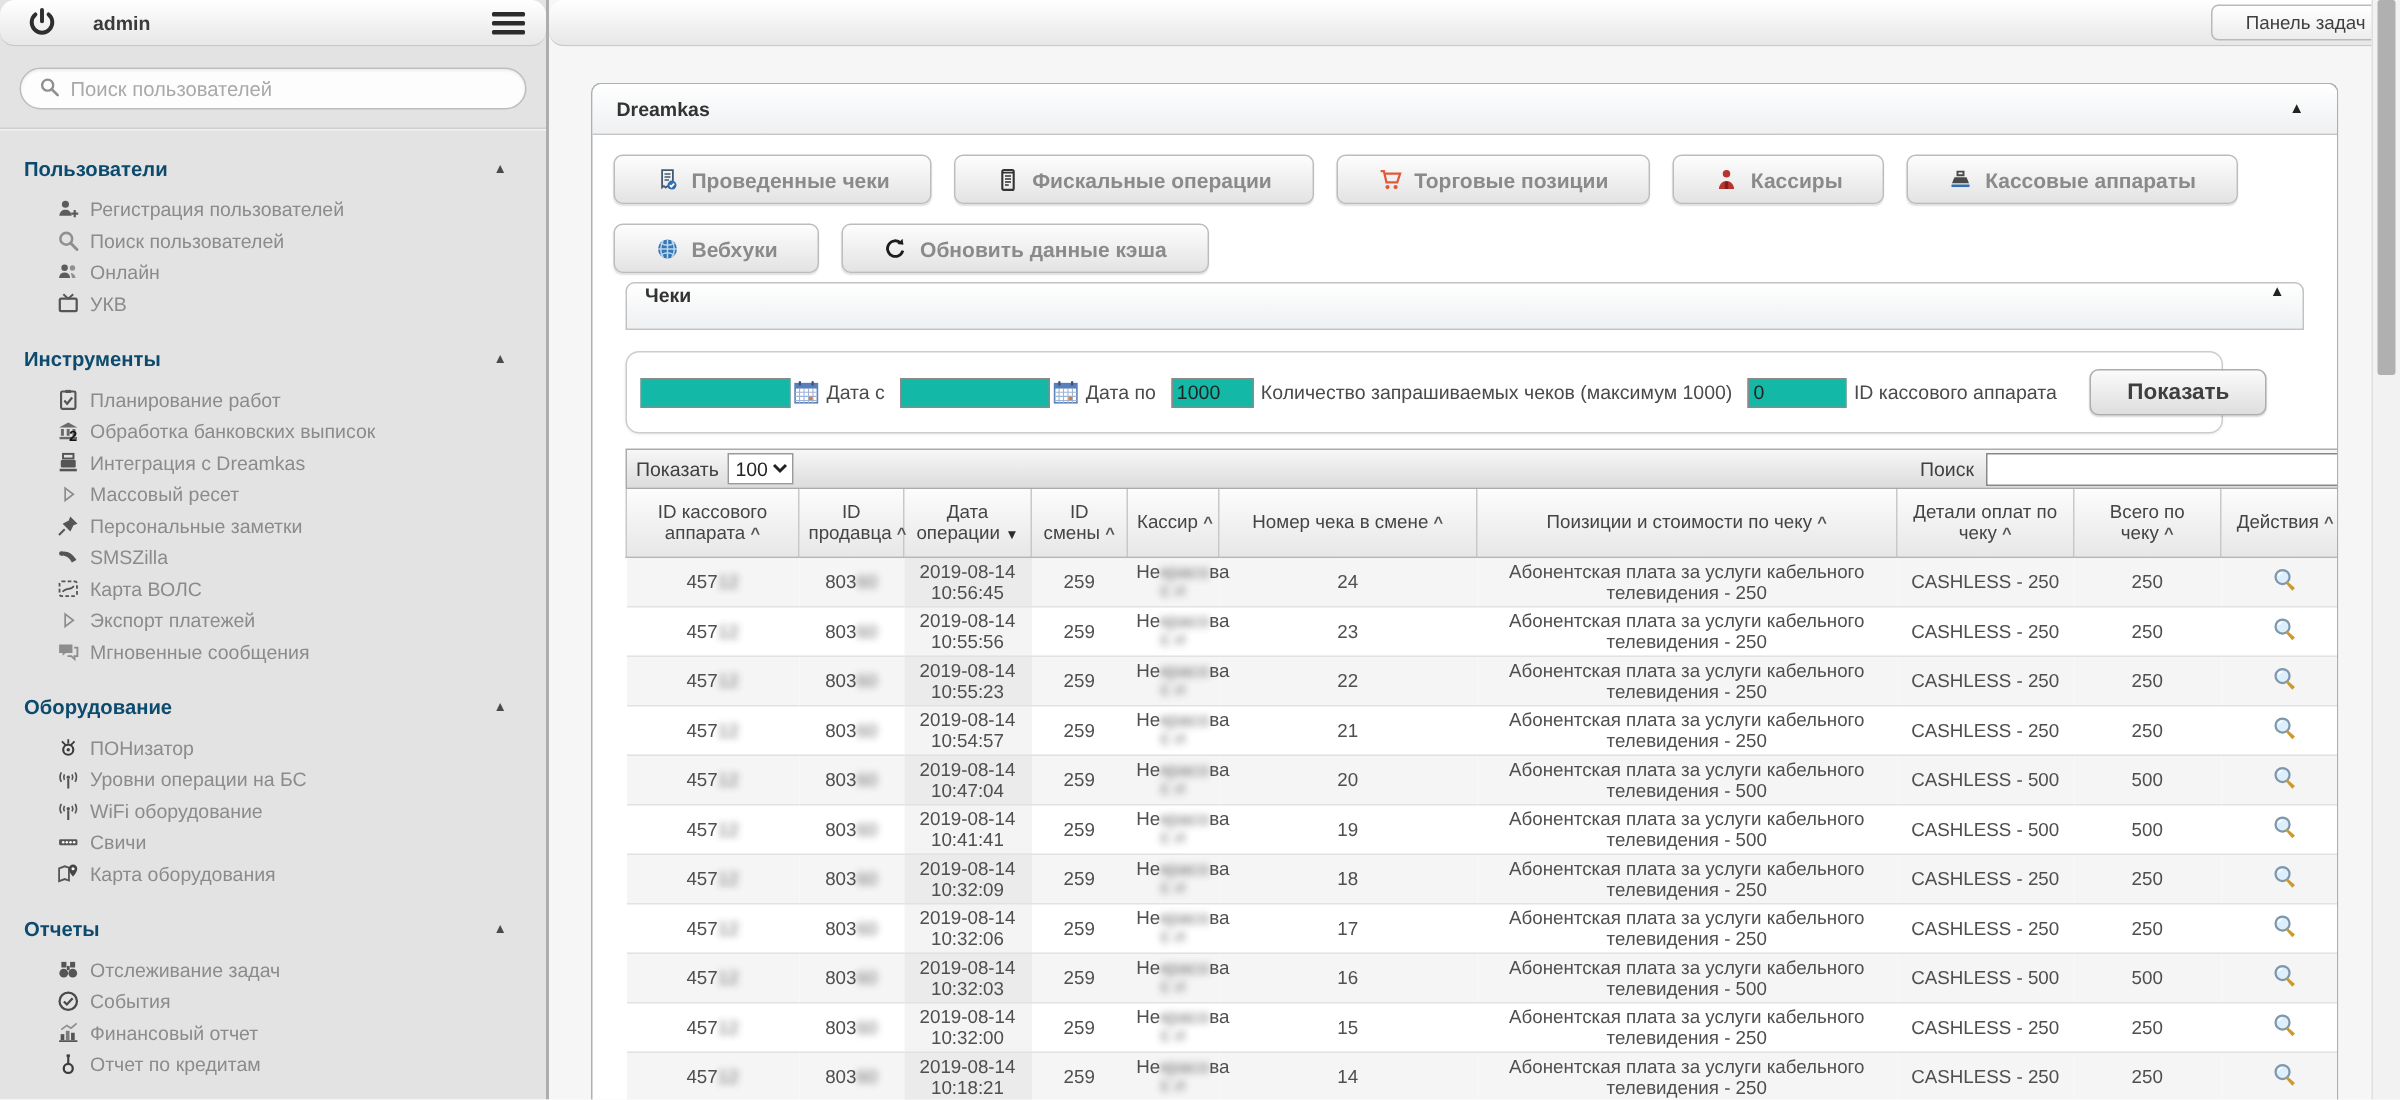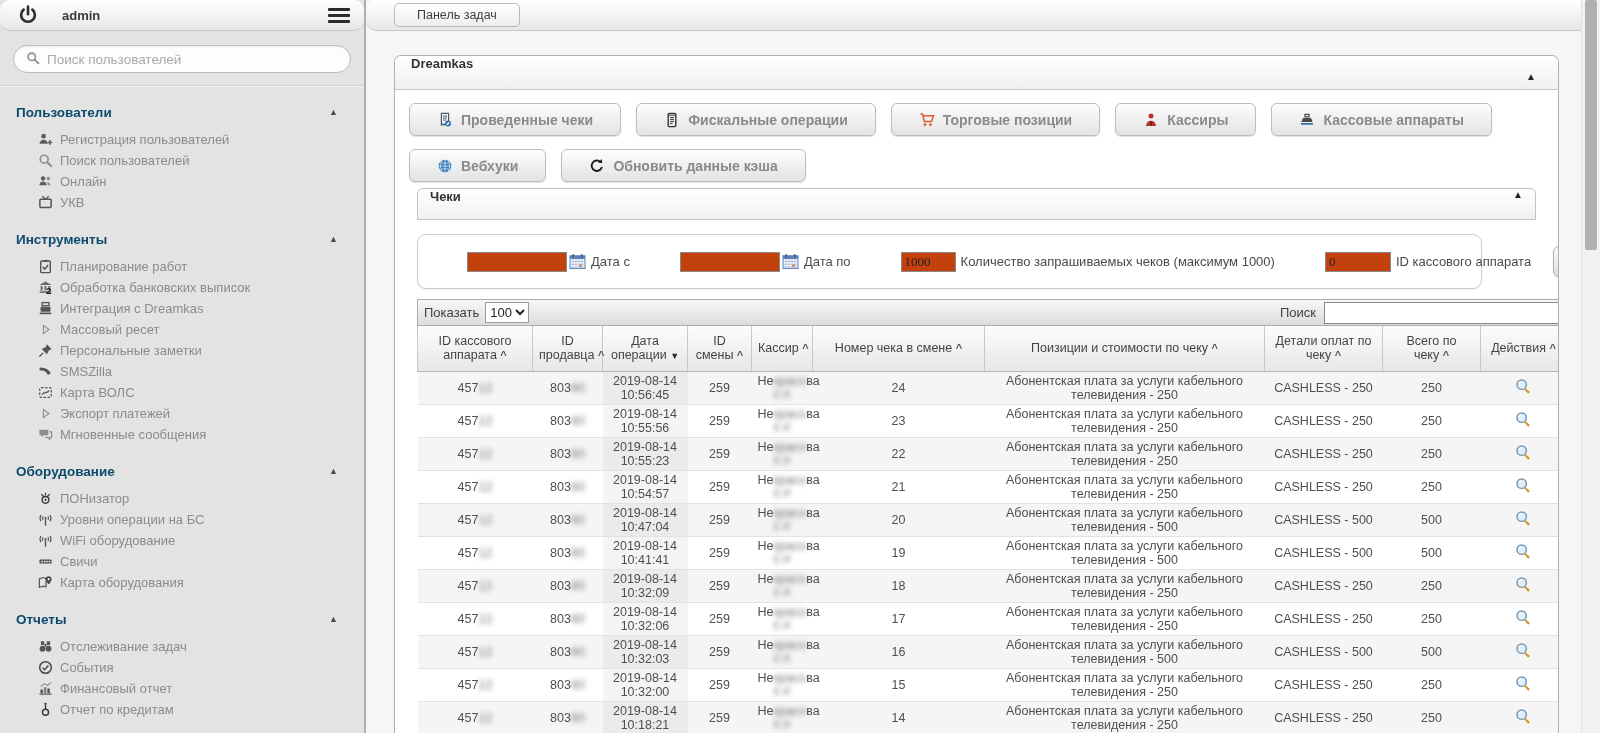--- a/index.html
+++ b/index.html
@@ -27,42 +27,42 @@
   .sec-title .t { font-weight:bold; color:#0c4a6e; font-size:13.5px; }
   .sec-title .ar { margin-left:auto; margin-right:10px; font-size:9px; color:#4a4a4a; cursor:pointer; }
   .side-items { margin-top:6px; }
   .side-item { display:flex; align-items:center; padding-left:38px; height:21px; color:#8b8b8b; cursor:pointer; }
   .side-item .ic { width:17px; height:15px; margin-right:5px; flex:none; display:inline-flex; align-items:center; }
   .side-item .ic svg { width:15px; height:15px; }
   .side-item .lb { font-size:13px; white-space:nowrap; }
 
   
   .main-col { flex:1; display:flex; flex-direction:column; position:relative; background:#f6f6f6; }
-  .main-col .topstrip { padding-left:28px; }
+  .main-col .topstrip { padding-left:28px;justify-content:flex-end; }
   .tab-btn { height:24px; padding:0 22px; border:1px solid #b9b9b9; border-radius:5px; background:linear-gradient(#ffffff,#ededed); color:#3f3f3f; font-size:12.5px; display:inline-flex; align-items:center; cursor:pointer; }
   .main-body { flex:1; padding:24px 0 0 28px; }
 
   .panel { width:1165px; background:#fff; border:1px solid #a9b0b6; border-bottom:none; border-radius:7px 7px 0 0; overflow:hidden; }
-  .sec-hdr { height:34px; background:linear-gradient(#ffffff,#eef0f2); border-bottom:1px solid #c6c6c6; display:flex; align-items:flex-start; padding:0 16px;flex-direction:column; }
+  .sec-hdr { height:34px; background:linear-gradient(#ffffff,#eef0f2); border-bottom:1px solid #c6c6c6; display:flex; align-items:center; padding:0 16px; }
   .sec-hdr .t { font-weight:bold; color:#333; font-size:13px; }
   .sec-hdr .ar { margin-left:auto; margin-right:6px; font-size:10px; color:#222; cursor:pointer; }
 
   .btn-area { padding:13px 14px 12px 14px; }
   .btn-row { display:flex; gap:15px; margin-bottom:13px; }
   .gbtn { height:33px; padding:0 27px; border:1px solid #bcbcbc; border-radius:6px; background:linear-gradient(#fdfdfd,#e3e3e3); box-shadow:0 1px 1px rgba(0,0,0,.12); display:inline-flex; align-items:center; gap:8px; cursor:pointer; }
   .gbtn .ic, .gbtn .ic svg { width:16px; height:16px; display:inline-block; }
   .gbtn .lb { font-weight:bold; color:#8a8a8a; font-size:14px; white-space:nowrap; }
 
   .cheki-inner { margin:0 8px; }
   .sub-hdr { height:32px; background:linear-gradient(#ffffff,#eef0f2); border:1px solid #c2c2c2; border-radius:6px 6px 0 0; display:flex; padding:0 12px; }
   .sub-hdr .t { font-weight:bold; color:#333; font-size:13px; }
   .sub-hdr .ar { margin-left:auto; font-size:10px; color:#222; cursor:pointer; }
 
   .filter-box { margin:14px 0 10px 0; width:1065px; border:1px solid #ccc; border-radius:9px; background:#fff; box-shadow:0 1px 2px rgba(0,0,0,.06); padding:11px 9px; display:flex; align-items:center; }
-  .filter-box input[type=text] { height:20px; border:1px solid #8a8a8a; background:#c2410c; font-family:Liberation Serif, serif; font-size:13px; padding:0 3px; color:#222; outline:none;margin-left:40px; }
+  .filter-box input[type=text] { height:20px; border:1px solid #8a8a8a; background:#14b8a6; font-family:Liberation Sans, sans-serif; font-size:13px; padding:0 3px; color:#222; outline:none; }
   .f-date { width:100px; }
   .f-count { width:55px; }
   .f-kkt { width:66px; }
   .cal { width:17px; height:17px; margin-left:2px; cursor:pointer; }
   .cal svg { width:17px; height:17px; }
   .f-lbl { color:#4a4a4a; font-size:13px; margin:0 10px 0 5px; white-space:nowrap; }
   .show-btn { margin-left:12px; height:31px; padding:0 24px; border:1px solid #adadad; border-radius:6px; background:linear-gradient(#fbfbfb,#dedede); font-weight:bold; font-size:15px; color:#3f3f3f; cursor:pointer; box-shadow:0 1px 1px rgba(0,0,0,.15); }
 
   .table-zone { width:1149px; }
   .tbl-toolbar { height:27px; background:linear-gradient(#f7f7f7,#dcdcdc); border:1px solid #ababab; display:flex; align-items:center; padding:0 6px; }

